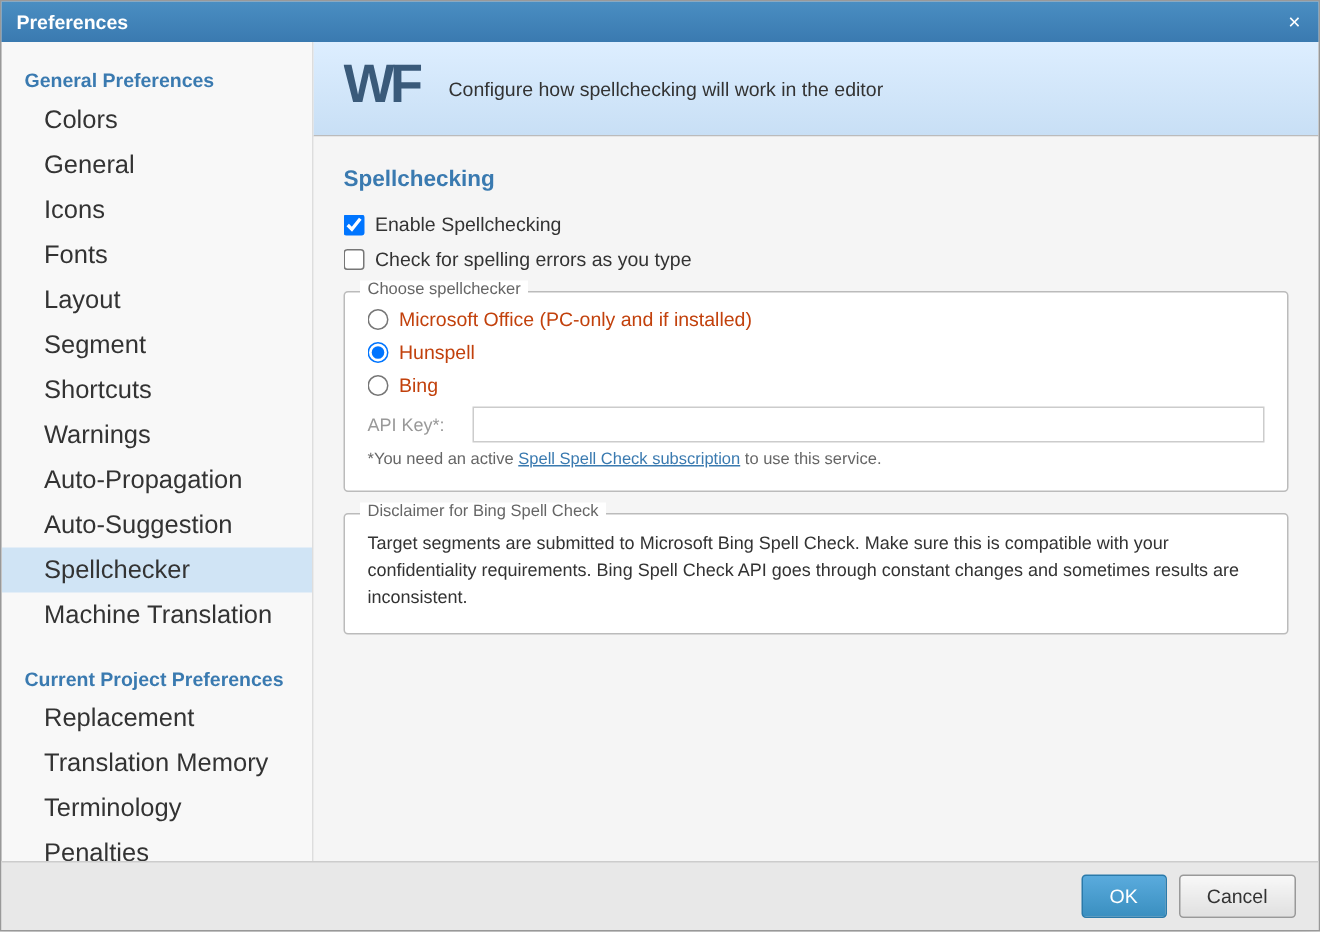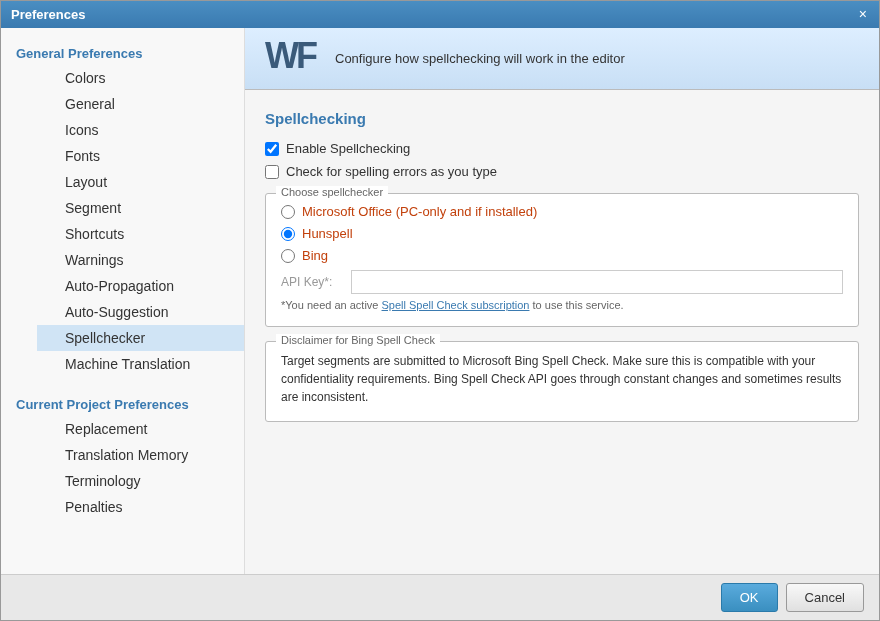--- a/index.html
+++ b/index.html
@@ -38,41 +38,40 @@
     }
 
     .content-area {
       display: flex;
       flex: 1;
       overflow: hidden;
     }
 
     
     .sidebar {
-      width: 244px;
+      width: 208px;
       background: #f8f8f8;
       border-right: 1px solid #ddd;
       padding: 10px 0;
       overflow-y: auto;
       flex-shrink: 0;
     }
 
     .sidebar-section-title {
       color: #3a7ab0;
       font-weight: bold;
       font-size: 13px;
       padding: 8px 15px 4px 15px;
     }
 
     .sidebar-item {
       padding: 5px 15px 5px 28px;
       cursor: pointer;
       color: #333;
-      font-size: 14px;
-      margin-left: 36px;
+      font-size: 17px;
     }
 
     .sidebar-item.active {
       background: #d0e4f5;
       color: #333;
     }
 
     .sidebar-separator {
       height: 12px;
     }

